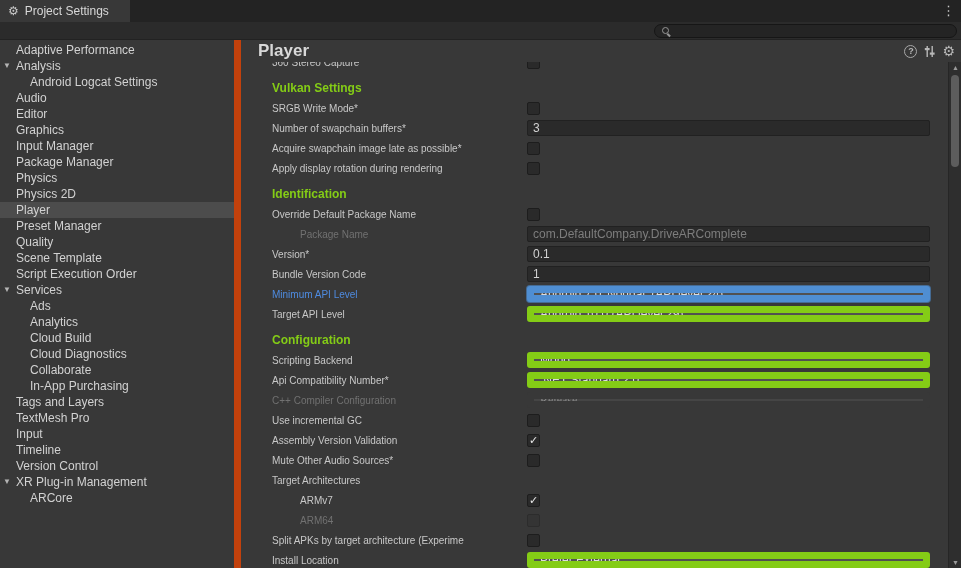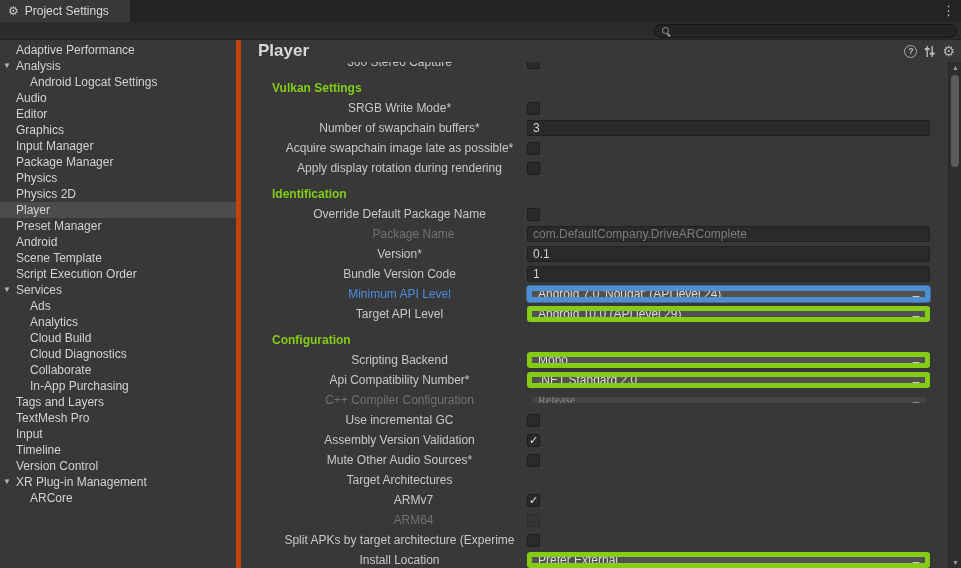--- a/index.html
+++ b/index.html
@@ -20,21 +20,21 @@
   .search-icon { position:relative; width:11px; height:11px; flex:0 0 11px; }
   .search-icon::before { content:""; position:absolute; left:1px; top:1px; width:5px; height:5px;
                          border:1.4px solid #969696; border-radius:50%; }
   .search-icon::after { content:""; position:absolute; left:7.2px; top:7.2px; width:4px; height:1.5px;
                         background:#969696; transform:rotate(45deg); transform-origin:0 0; }
   .search-input { flex:1; height:100%; background:transparent; border:none; outline:none; color:#d2d2d2;
                   font:11px "Liberation Sans",sans-serif; }
 
   
   .sidebar { position:absolute; left:0; top:40px; bottom:0; width:241px; background:#383838;
-             border-right:5px solid #c2410c; padding-top:2px; overflow:hidden; }
+             border-right:7px solid #c2410c; padding-top:2px; overflow:hidden; }
   .side-item { position:relative; height:16px; line-height:16px; font-size:12px; color:#d2d2d2;
                padding-left:16px; white-space:nowrap; cursor:default; }
   .side-item.ind { padding-left:30px; }
   .side-item.selected { background:#4c4c4c; }
   .tri { position:absolute; left:3px; top:0; font-size:8px; color:#b4b4b4; line-height:16px; }
 
   
   .content { position:absolute; left:241px; top:40px; right:0; bottom:0; background:#383838; }
   .content-header { position:absolute; top:0; left:0; right:0; height:22px; display:flex;
                     align-items:center; padding:0 6px 0 17px; }
@@ -44,37 +44,37 @@
   .icon-help { width:13px; height:13px; border:1px solid #a8a8a8; border-radius:50%;
                font-size:9px; font-weight:bold; }
   .icon-gear { font-size:14px; line-height:1; }
 
   .rows { position:absolute; top:22px; left:0; right:13px; bottom:0; overflow:hidden;
           padding:0 18px 0 31px; }
   .row { height:20px; display:flex; align-items:center; }
   .row.clipped { margin-top:-10px; }
   .row.section { margin-top:6px; }
   .sec-label { font-size:12px; font-weight:bold; color:#84cc16; }
-  .label { flex:0 0 255px; font-size:12px; color:#c8c8c8; white-space:nowrap; overflow:hidden;text-align:center; }
+  .label { flex:0 0 255px; font-size:10px; color:#c8c8c8; white-space:nowrap; overflow:hidden; }
   .label.ind { padding-left:28px; }
   .label.dis { color:#717171; }
   .label.hl { color:#4e8be0; }
   .fieldwrap { flex:1; display:flex; align-items:center; min-width:0; }
 
   .checkbox { width:13px; height:13px; background:#2a2a2a; border:1px solid #1d1d1d; border-radius:2px;
               display:flex; align-items:center; justify-content:center; font-size:11px; color:#e9e9e9;
               line-height:1; flex:0 0 13px; }
   .checkbox.dis { background:#343434; border-color:#2c2c2c; color:#7a7a7a; }
 
   .textfield { flex:1; height:16px; background:#2a2a2a; border:1px solid #212121; border-radius:2px;
                padding:0 5px; display:flex; align-items:center; overflow:hidden; }
   .textfield span { font-size:12px; color:#d2d2d2; white-space:nowrap; }
   .textfield.dis span { color:#7d7d7d; }
 
-  .dropdown { flex:1; height:16px; background:#515151; border:5px solid #84cc16; border-radius:3px;
+  .dropdown { flex:1; height:16px; background:#515151; border:7px solid #84cc16; border-radius:3px;
               padding:0 18px 0 6px; display:flex; align-items:center; position:relative; overflow:hidden; }
   .dd-value { font-size:12px; color:#dcdcdc; white-space:nowrap; }
   .arrow { position:absolute; right:5px; top:5px; width:0; height:0;
            border-left:4px solid transparent; border-right:4px solid transparent; border-top:4px solid #c8c8c8; }
   .dropdown.dis { background:#454545; border-color:#383838;font-family:Liberation Serif, serif; }
   .dropdown.dis .dd-value { color:#8a8a8a; }
   .dropdown.dis .arrow { border-top-color:#8a8a8a; }
   .dropdown.hl { border-color:#4f8ed2; box-shadow:0 0 0 1px rgba(79,142,210,0.6); }
 
   
@@ -109,21 +109,21 @@
     <div class="side-item ind"><span>Android Logcat Settings</span></div>
     <div class="side-item"><span>Audio</span></div>
     <div class="side-item"><span>Editor</span></div>
     <div class="side-item"><span>Graphics</span></div>
     <div class="side-item"><span>Input Manager</span></div>
     <div class="side-item"><span>Package Manager</span></div>
     <div class="side-item"><span>Physics</span></div>
     <div class="side-item"><span>Physics 2D</span></div>
     <div class="side-item selected"><span>Player</span></div>
     <div class="side-item"><span>Preset Manager</span></div>
-    <div class="side-item"><span>Android</span></div>
+    <div class="side-item"><span>Quality</span></div>
     <div class="side-item"><span>Scene Template</span></div>
     <div class="side-item"><span>Script Execution Order</span></div>
     <div class="side-item"><span class="tri">▼</span><span>Services</span></div>
     <div class="side-item ind"><span>Ads</span></div>
     <div class="side-item ind"><span>Analytics</span></div>
     <div class="side-item ind"><span>Cloud Build</span></div>
     <div class="side-item ind"><span>Cloud Diagnostics</span></div>
     <div class="side-item ind"><span>Collaborate</span></div>
     <div class="side-item ind"><span>In-App Purchasing</span></div>
     <div class="side-item"><span>Tags and Layers</span></div>

